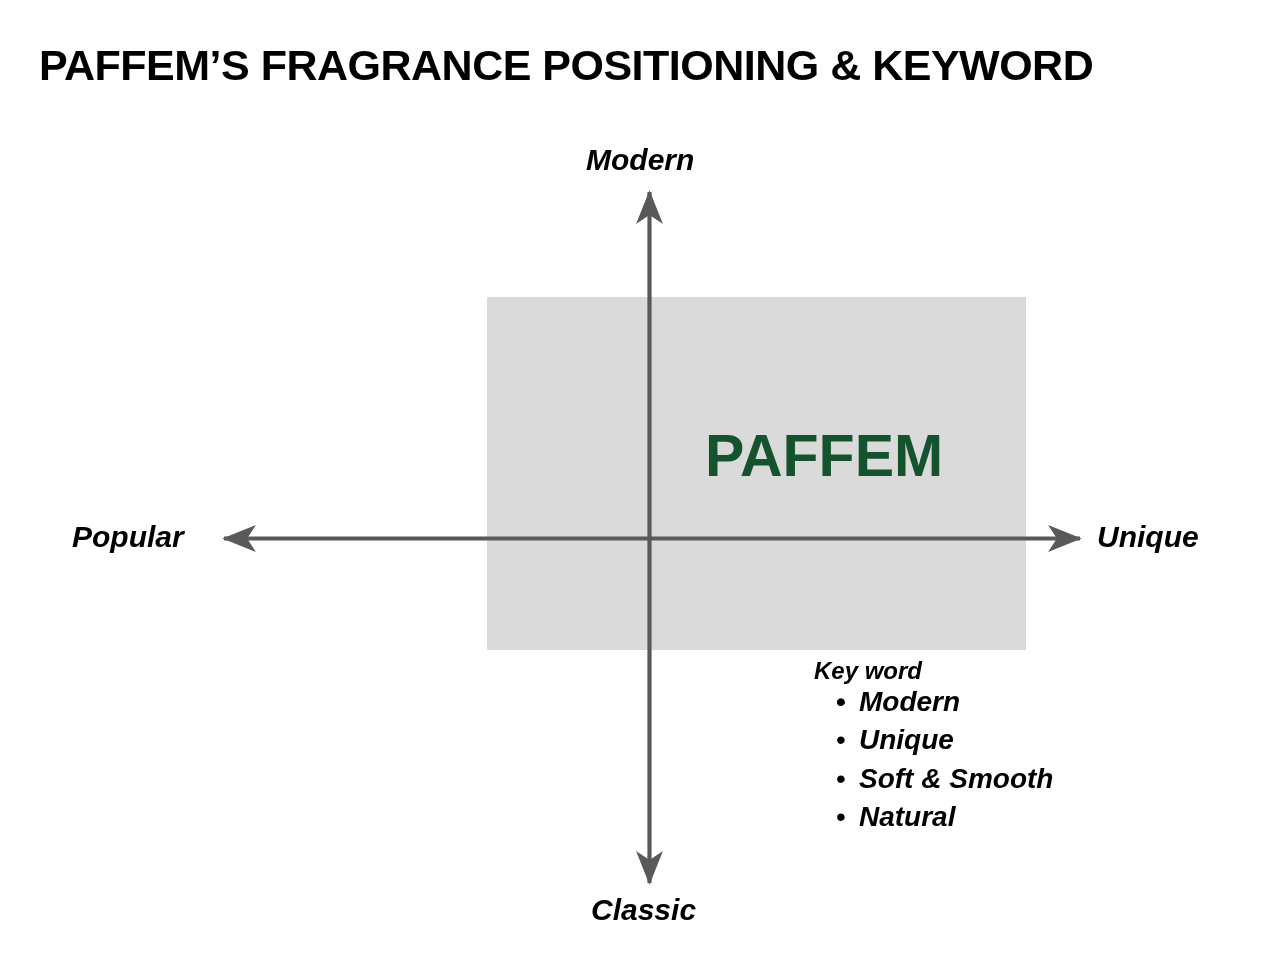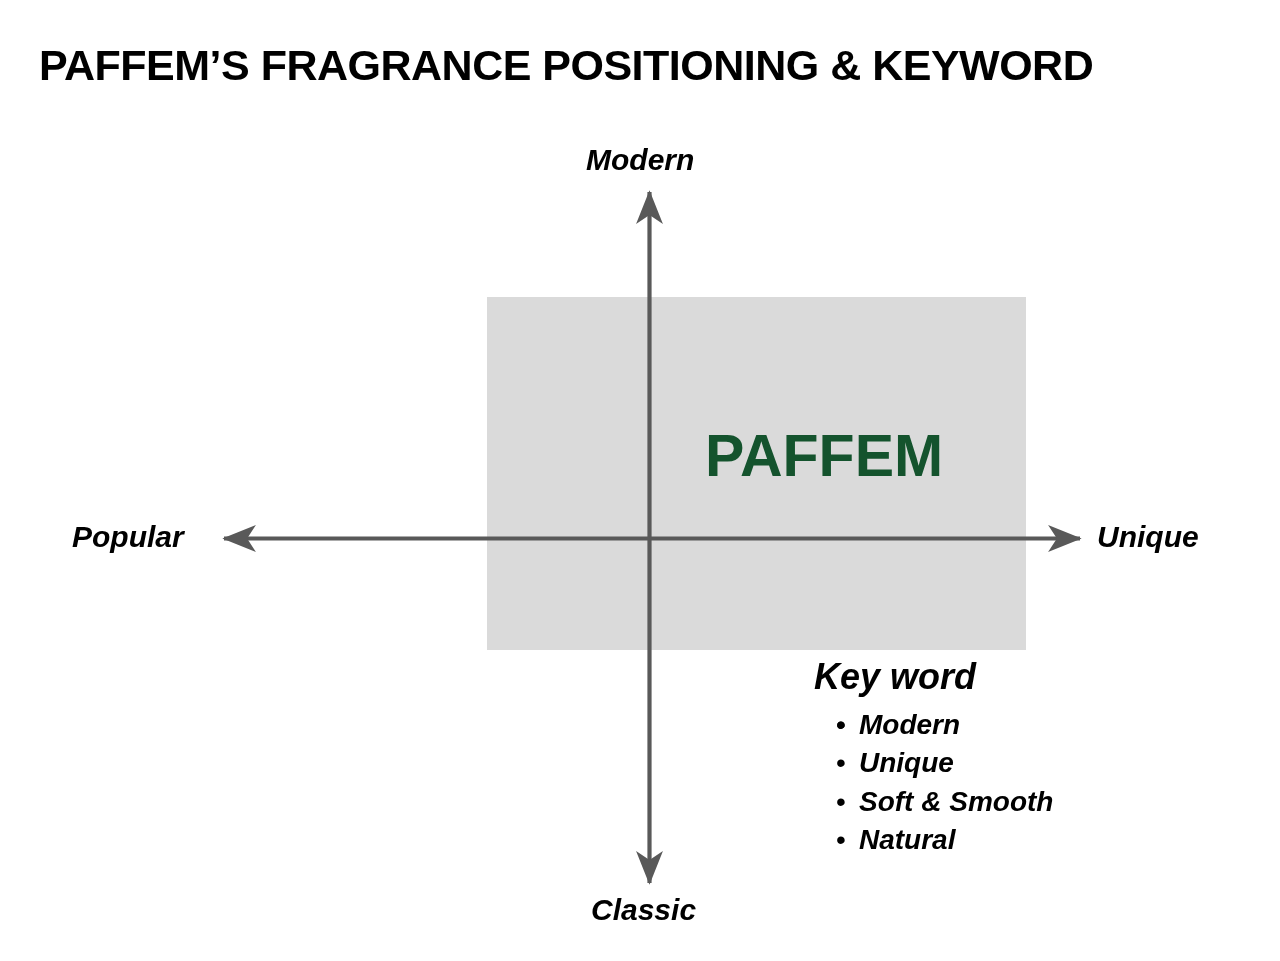--- a/index.html
+++ b/index.html
@@ -80,26 +80,25 @@
   #label-unique   { left: 1097px; top: 522px; }
 
   
   #keyword-panel {
     position: absolute;
     left: 814px;
     top: 659px;
     width: 420px;
   }
   #keyword-title {
-    font-size: 36px;
+    font-size: 24px;
     font-weight: bold;
     font-style: italic;
     color: #000000;
     line-height: 1;
-    margin-bottom: 11px;
     white-space: nowrap;
   }
   #keyword-list {
     list-style: none;
     margin: 0;
     padding: 0 0 0 22px;
   }
   #keyword-list li {
     position: relative;
     font-size: 28px;

